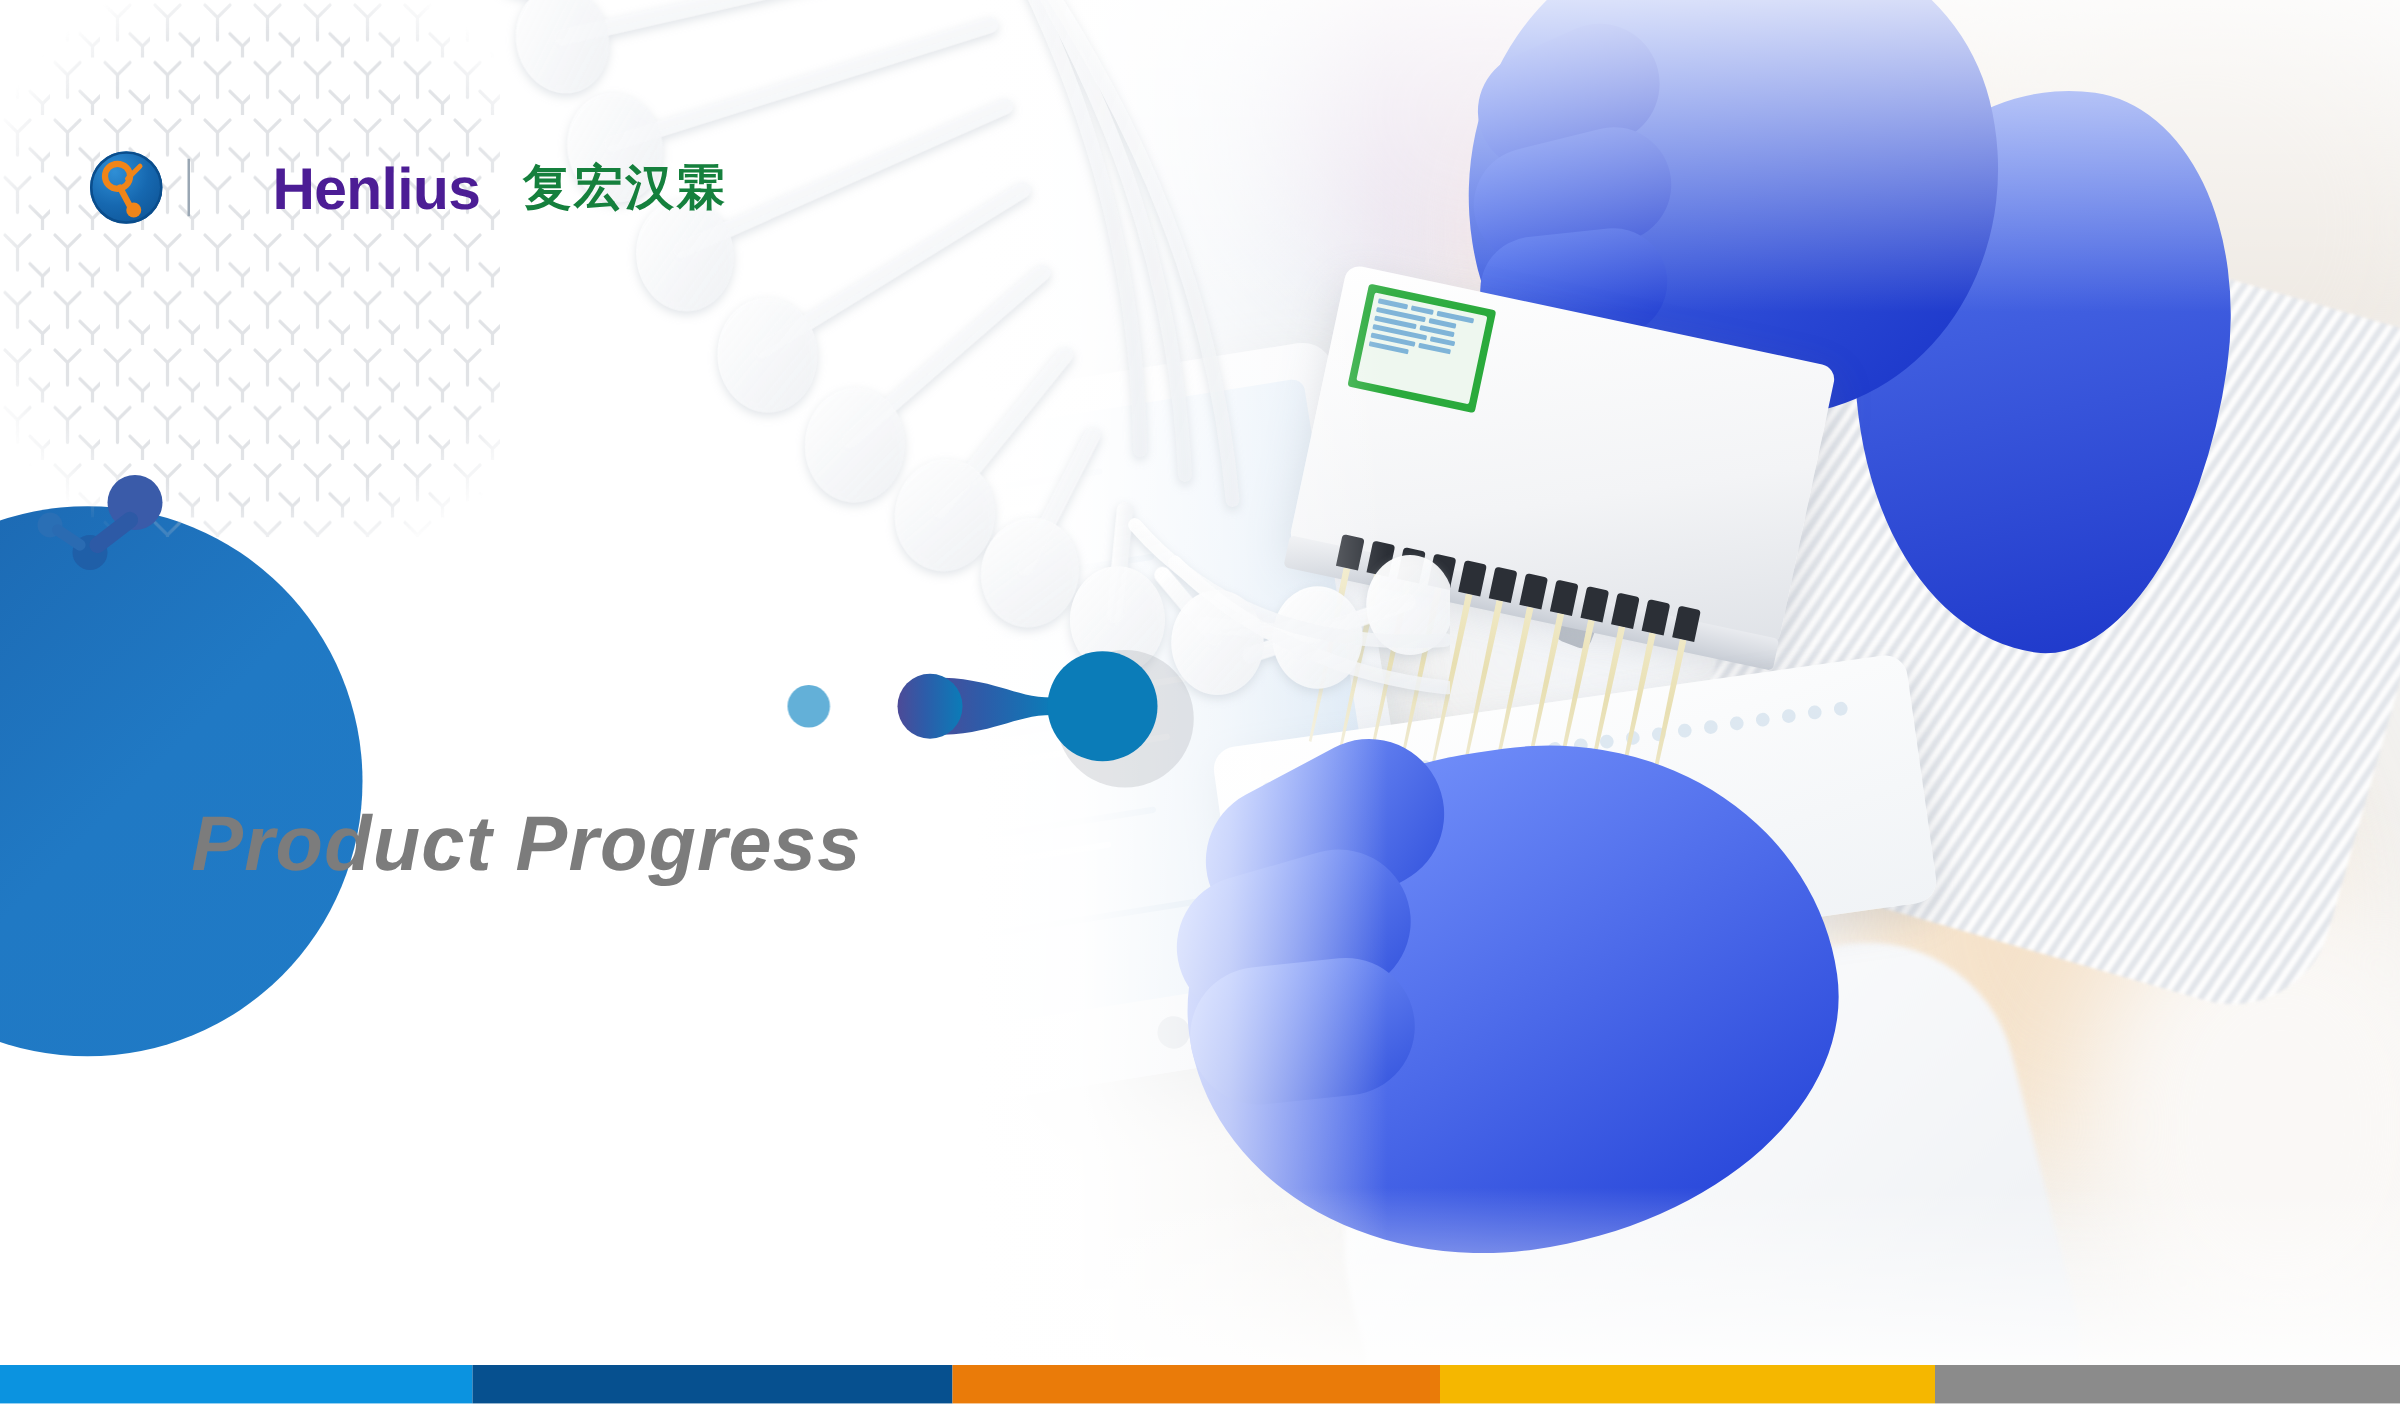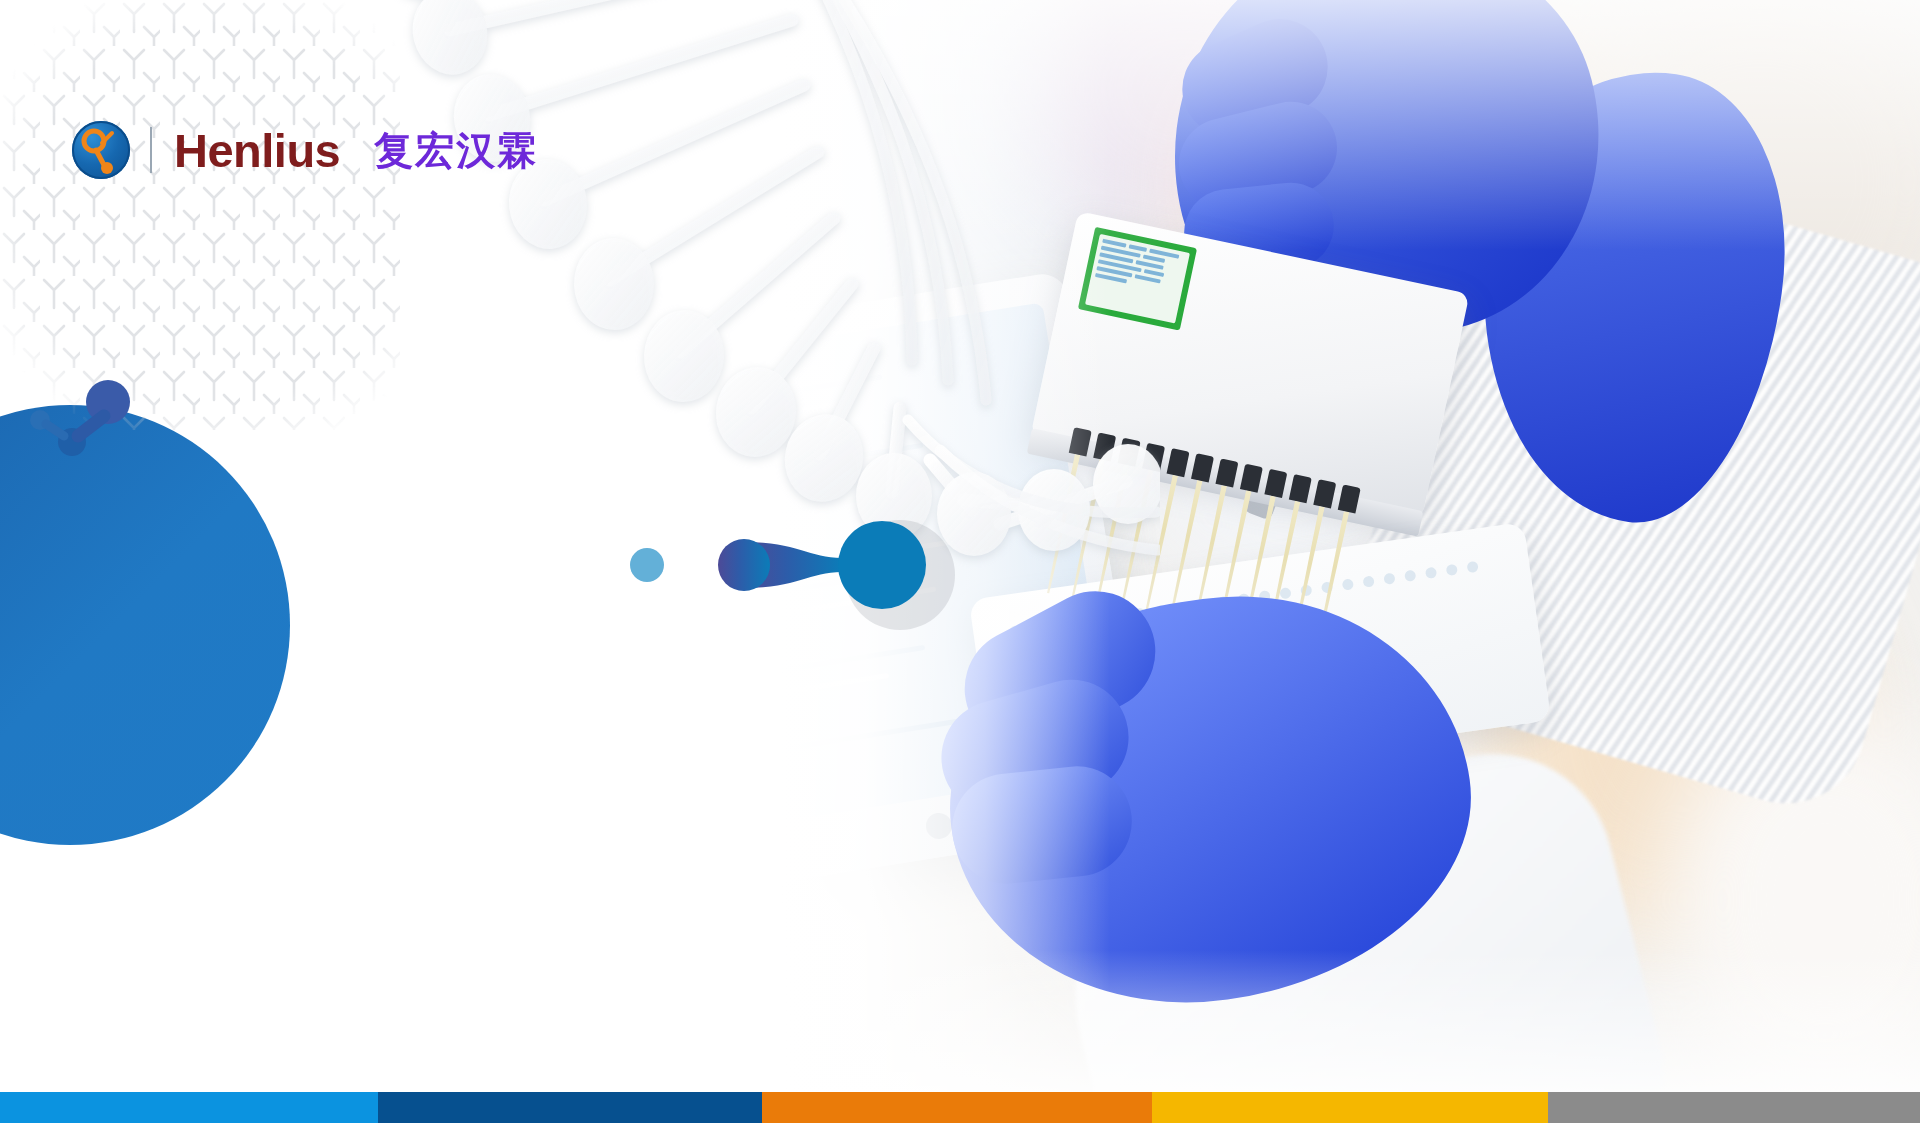--- a/index.html
+++ b/index.html
@@ -132,22 +132,22 @@
   .ab-mask { position:absolute; inset:0;
          -webkit-mask-image:radial-gradient(circle at 54% 50%, #000 62%, transparent 82%);
          mask-image:radial-gradient(circle at 54% 50%, #000 62%, transparent 82%); }
 
   
   .logo { position:absolute; left:72px; top:118px; display:flex; align-items:center; height:64px; }
   .logo-mark { width:58px; height:58px; border-radius:50%;
         background:radial-gradient(circle at 34% 28%, #2f8fd6 0%, #1668b0 48%, #0c4e8e 100%);
         position:relative; flex:0 0 auto; }
   .logo-divider { width:2px; height:46px; background:#9aa7b4; margin:0 22px 0 20px; }
-  .logo-en { font-size:47px; font-weight:bold; color:#7f1d1d; letter-spacing:-.5px; line-height:1; }
-  .logo-cn { font-size:39px; font-weight:bold; color:#6d28d9; margin-left:34px;
+  .logo-en { font-size:47px; font-weight:bold; color:#4c1d95; letter-spacing:-.5px; line-height:1;margin-left:44px; }
+  .logo-cn { font-size:39px; font-weight:bold; color:#15803d; margin-left:34px;
         letter-spacing:2px; line-height:1; }
 
   
   .title-cn { position:absolute; left:146px; top:378px; font-size:152px; font-weight:bold;
         color:#1789ce; letter-spacing:12px; line-height:1.05; white-space:nowrap; }
   .title-en { position:absolute; left:153px; top:640px; font-size:62px; font-weight:bold;
         font-style:italic; color:#7c7c7c; letter-spacing:1px; white-space:nowrap; }
 
   
   .dot-small { position:absolute; left:630px; top:548px; width:34px; height:34px;
@@ -404,20 +404,21 @@
         <path d="M24 29 L32 44" stroke="#f08519" stroke-width="5" stroke-linecap="round"></path>
         <circle cx="35" cy="47" r="6" fill="#f08519"></circle>
         <path d="M30 22 L40 12" stroke="#f08519" stroke-width="4" stroke-linecap="round"></path>
       </svg>
     </div>
     <div class="logo-divider"></div>
     <div class="logo-en">Henlius</div>
     <div class="logo-cn">复宏汉霖</div>
   </div>
 
+  <div class="title-en">Product Progress</div>
 
   <div class="dot-small"></div>
   <div class="circle-ghost"></div>
   <svg class="molecule-big" viewBox="0 0 270 90">
     <defs>
       <linearGradient id="gm" x1="0" y1="0" x2="1" y2="0">
         <stop offset="0%" stop-color="#4d4a97"></stop>
         <stop offset="42%" stop-color="#2d5ca9"></stop>
         <stop offset="100%" stop-color="#0b7cb8"></stop>
       </linearGradient>

